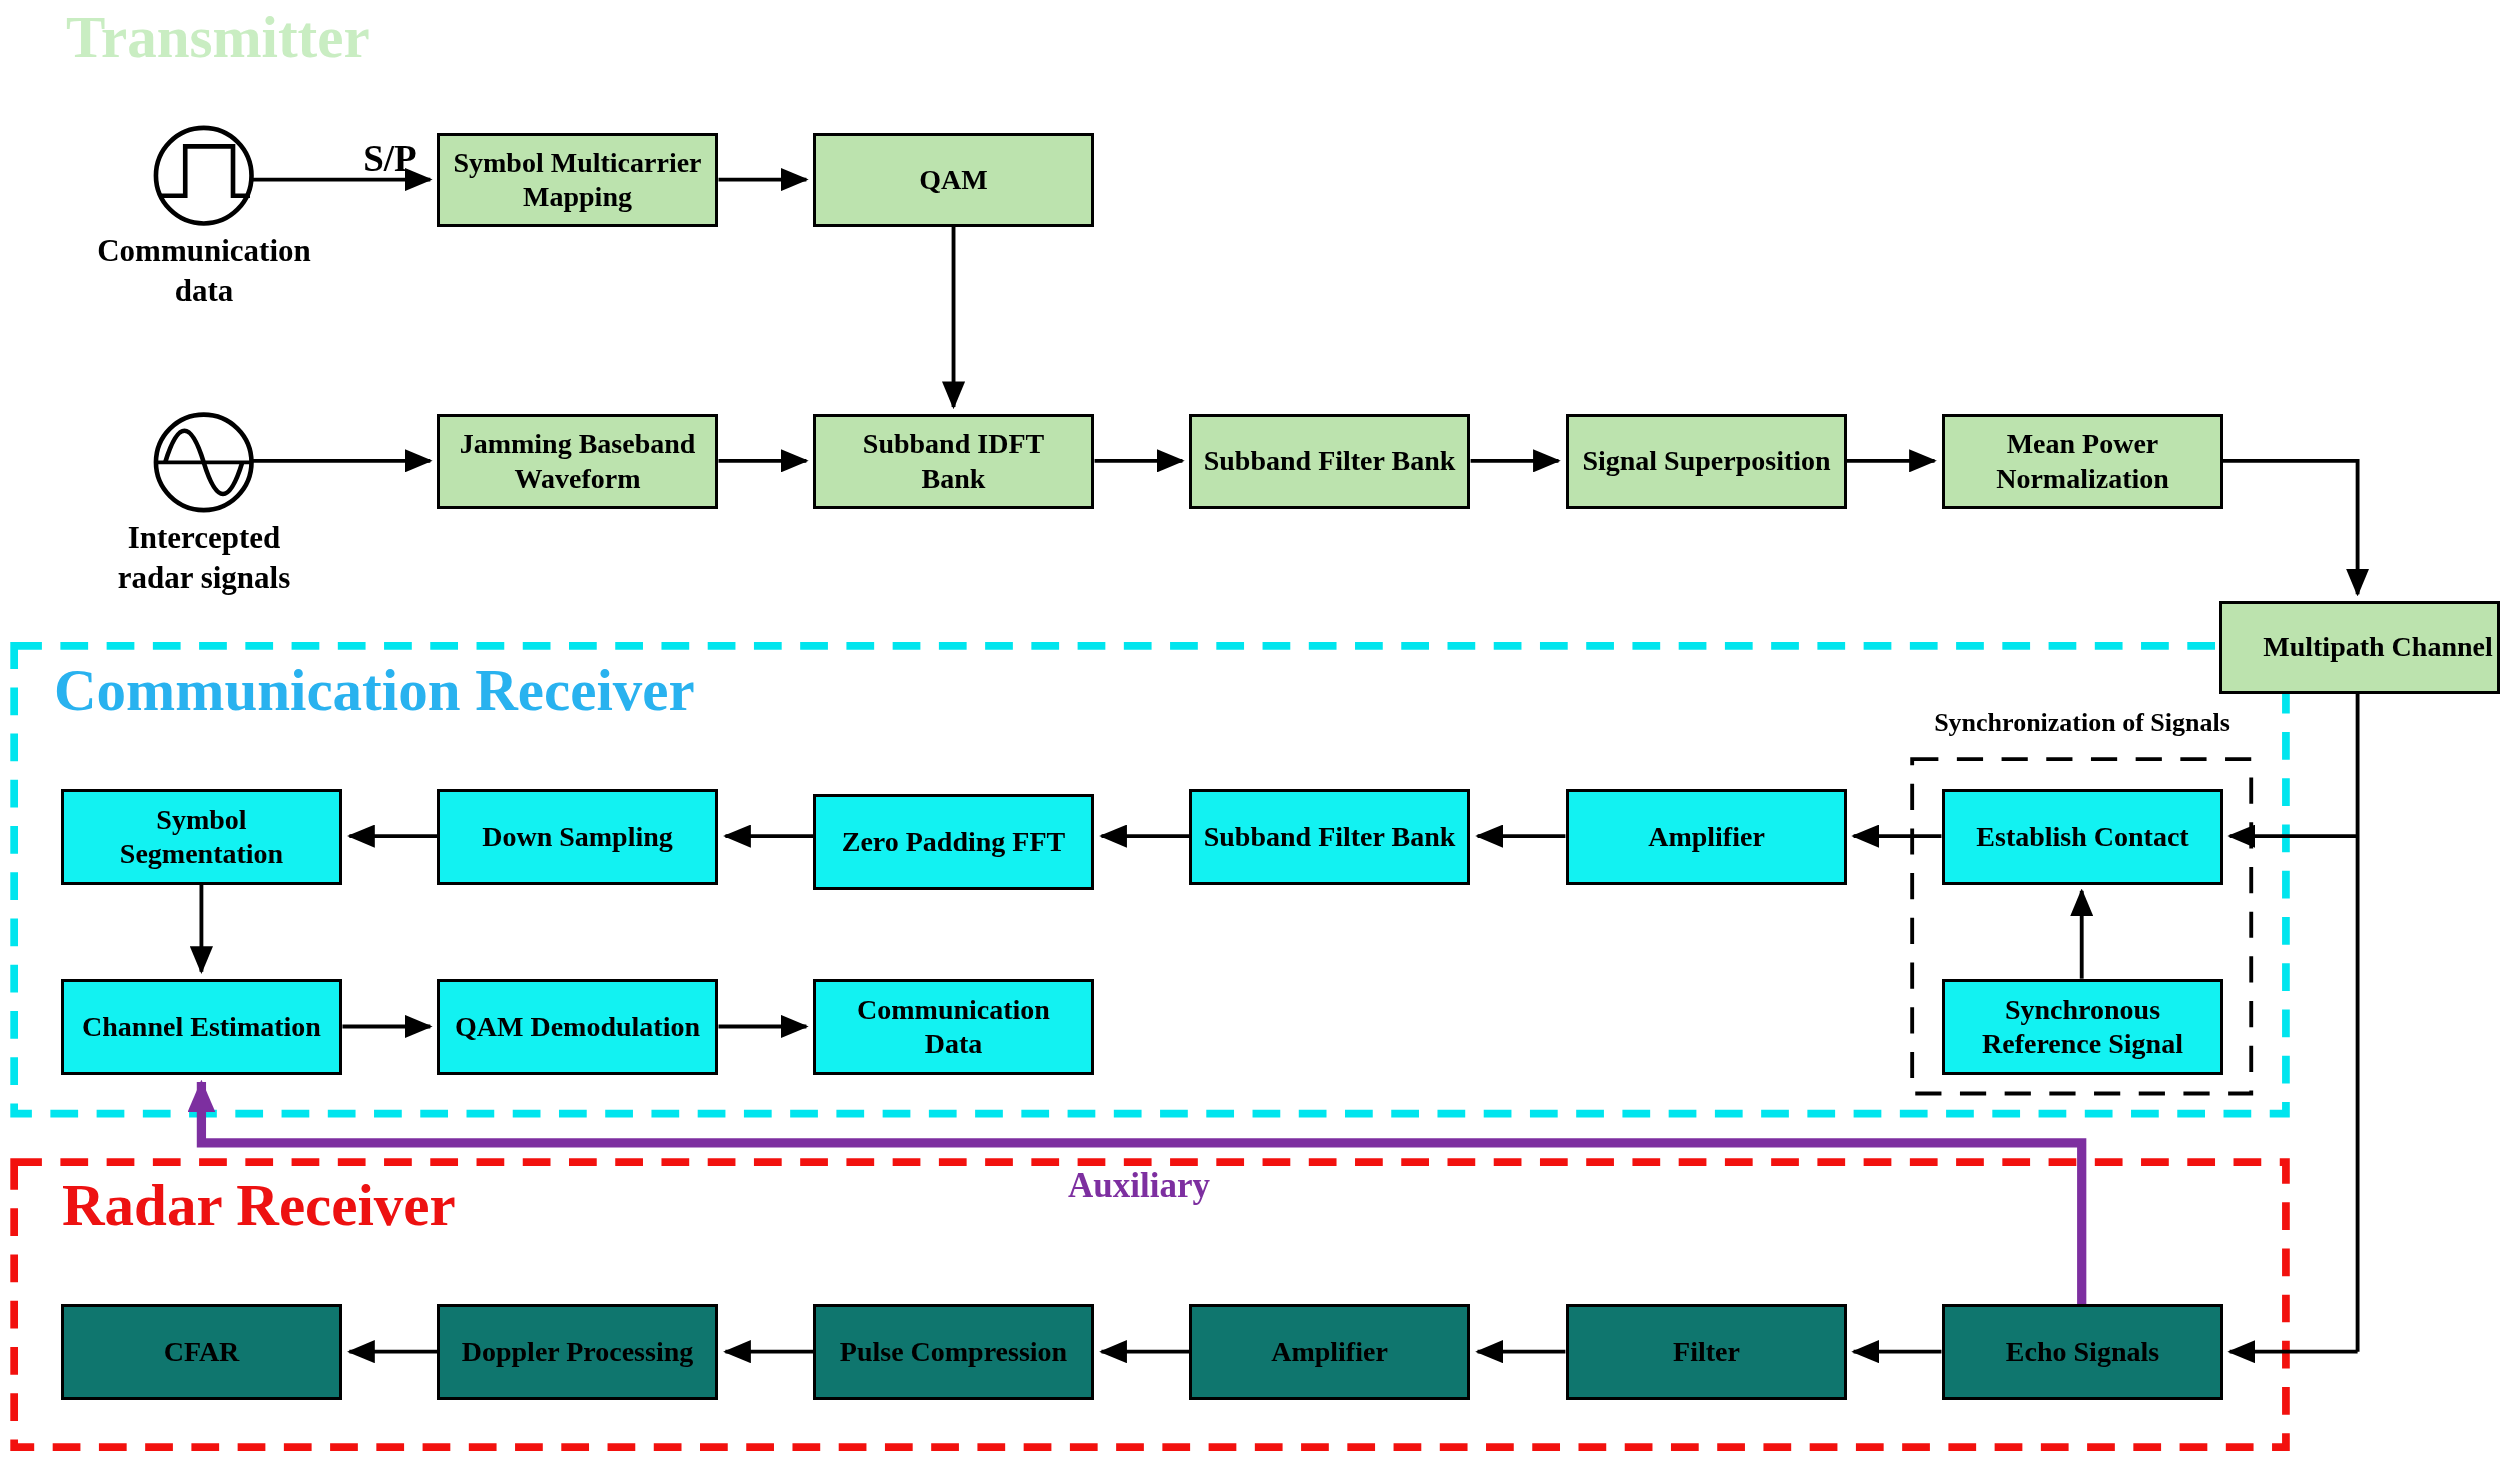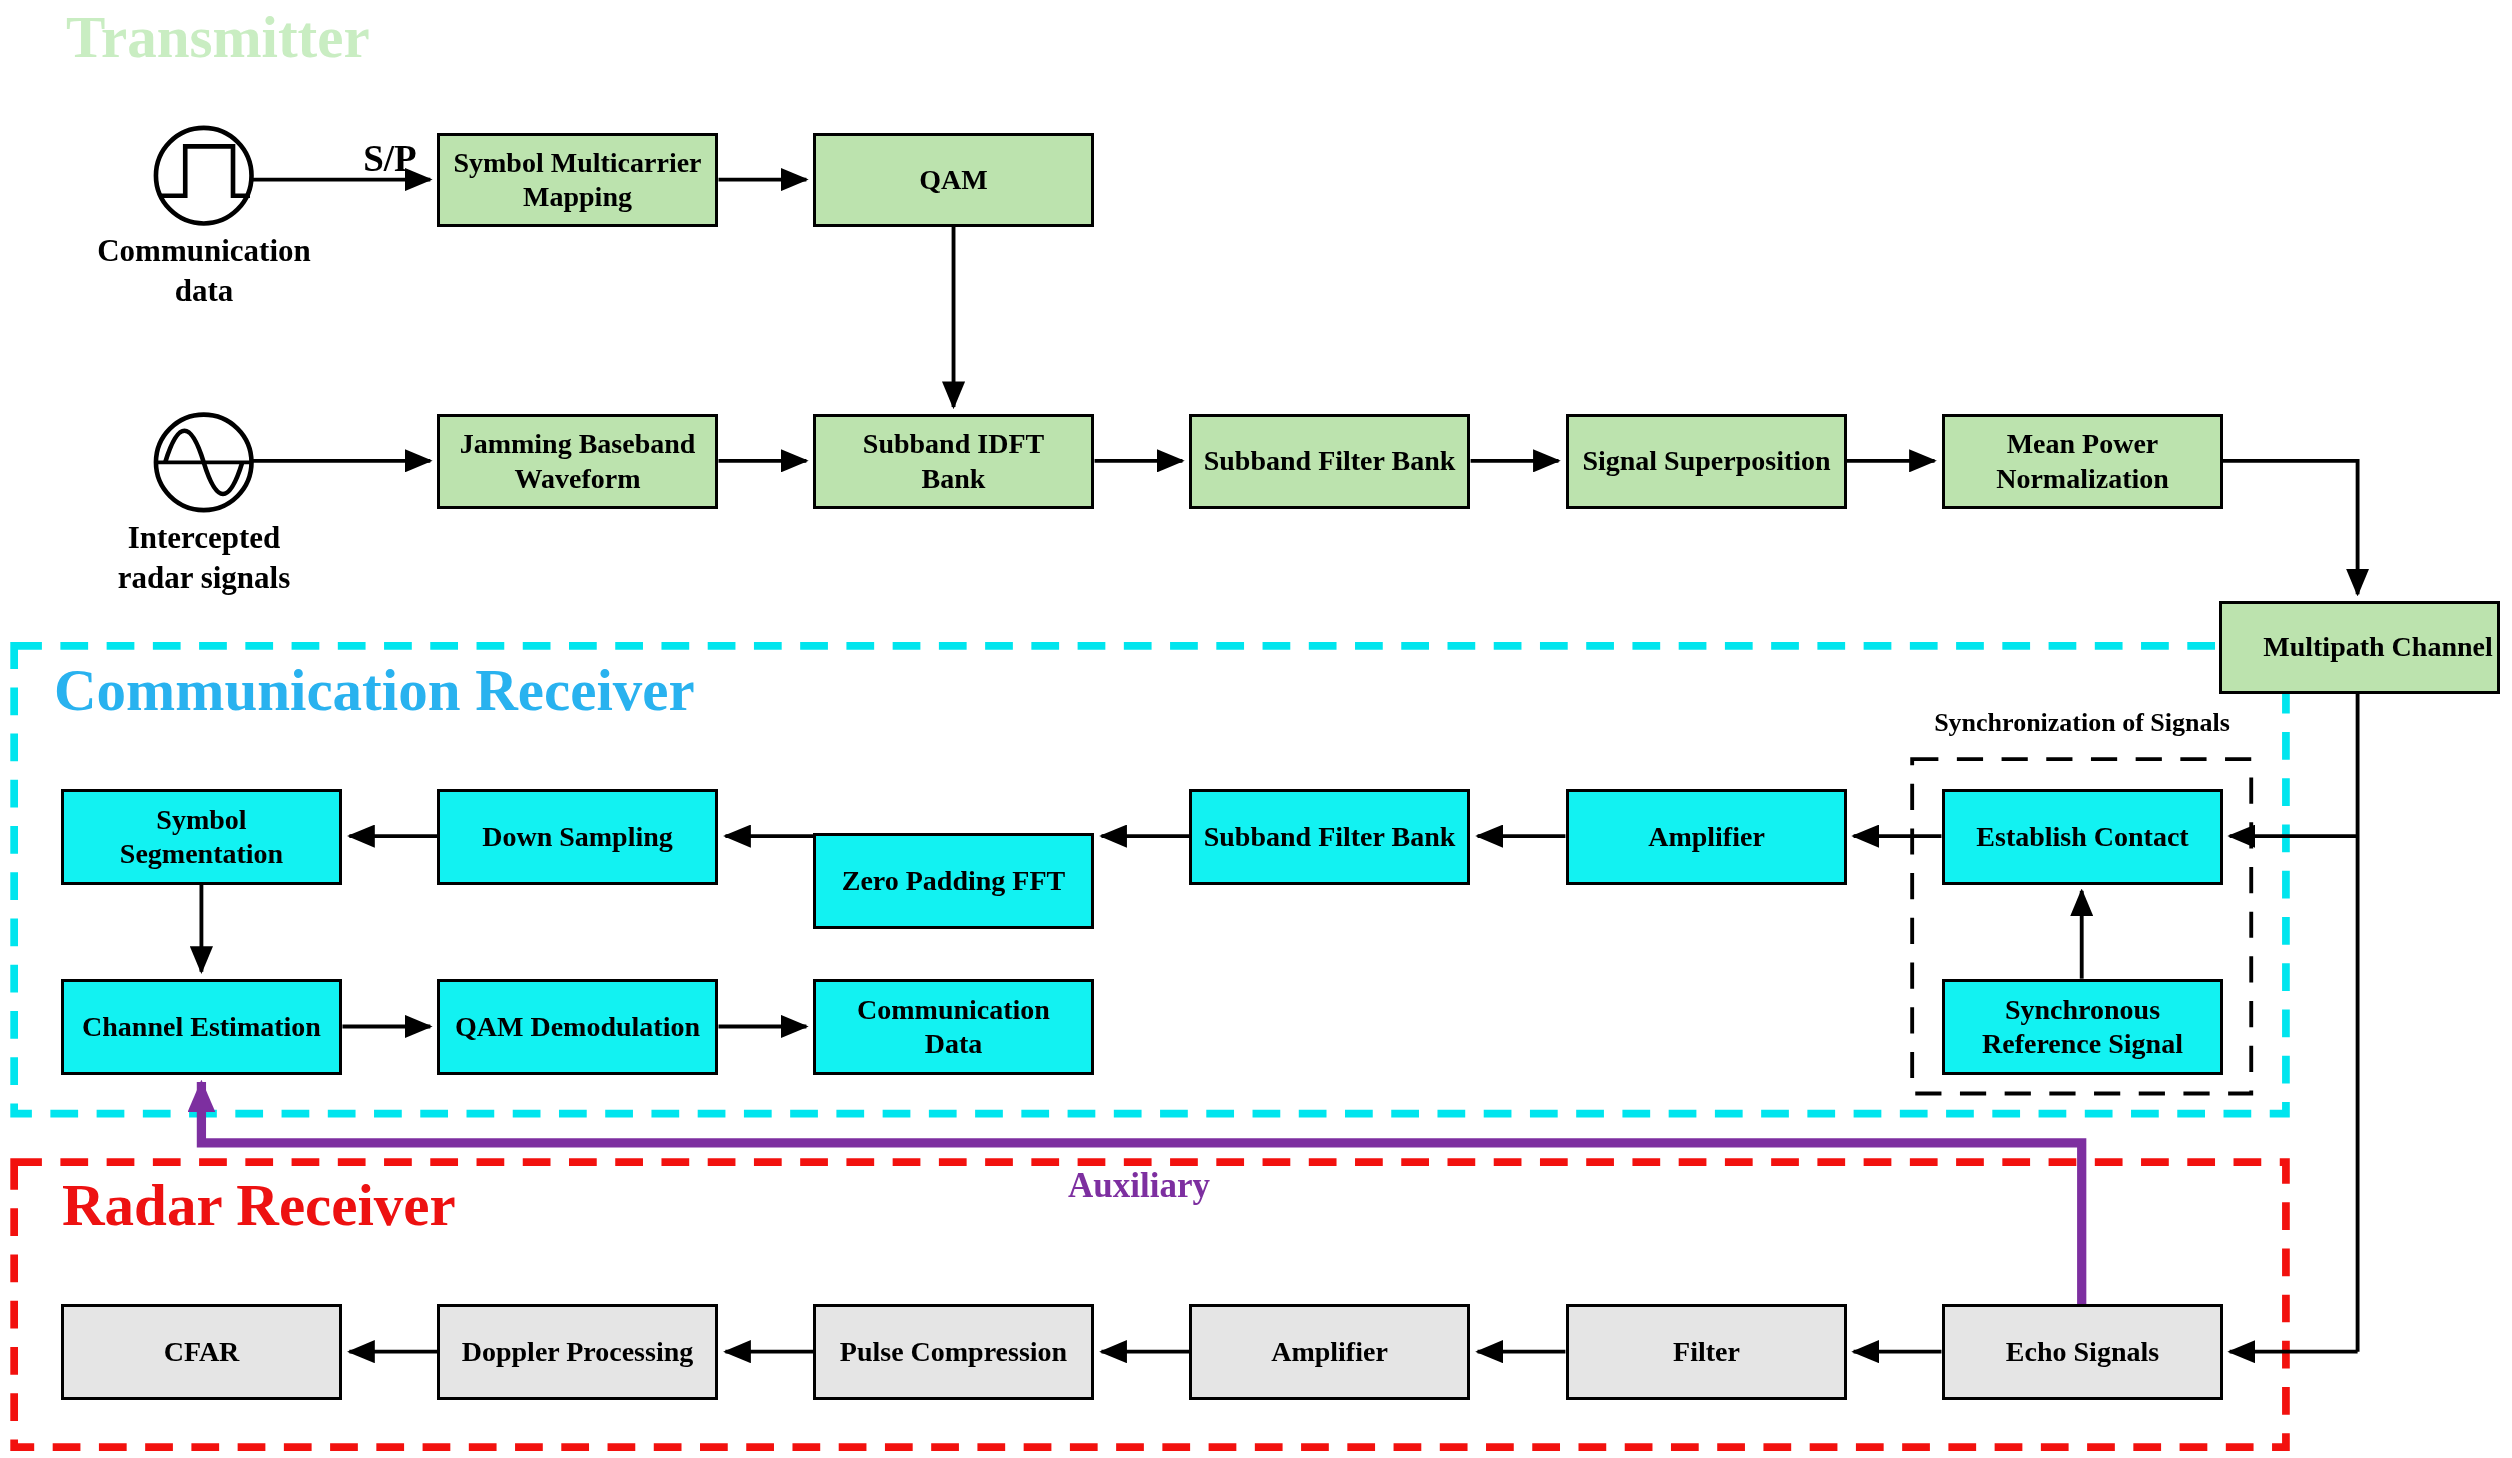--- a/index.html
+++ b/index.html
@@ -9,21 +9,21 @@
   }
   svg.layer { position:absolute; left:0; top:0; width:2512px; height:1458px; z-index:1; }
   .box {
     position:absolute; box-sizing:border-box; border:3.9px solid #000;
     display:flex; align-items:center; justify-content:center; text-align:center;
     z-index:3; font-weight:bold; font-size:28px; line-height:1.22; color:#000;
   }
   .box span { white-space:pre-line; }
   .green { background:#bce3ae; }
   .cyan  { background:#12f2f2; }
-  .red   { background:#e5e5e5; }
+  .red   { background:#0f766e; }
   .title {
     position:absolute; z-index:4; font-weight:bold; font-size:59px; line-height:1;
     white-space:nowrap;
     text-align:right;
   }
   .title-transmitter { color:#c9edc2; }
   .title-comm { color:#29b2ef; }
   .title-radar { color:#ed1111; }
   .small-label {
     position:absolute; z-index:4; font-weight:bold; color:#000;
@@ -140,21 +140,21 @@
     <span>Multipath Channel</span>
   </div>
 
   <div class="box cyan" style="left:61px; top:789px; width:281px; height:96px;">
     <span>Symbol
 Segmentation</span>
   </div>
   <div class="box cyan" style="left:437px; top:789px; width:281px; height:96px;">
     <span>Down Sampling</span>
   </div>
-  <div class="box cyan" style="left:813px; top:833px; width:281px; height:96px;">
+  <div class="box cyan" style="left:813px; top:794px; width:281px; height:96px;">
     <span>Zero Padding FFT</span>
   </div>
   <div class="box cyan" style="left:1189px; top:789px; width:281px; height:96px;">
     <span>Subband Filter Bank</span>
   </div>
   <div class="box cyan" style="left:1566px; top:789px; width:281px; height:96px;">
     <span>Amplifier</span>
   </div>
   <div class="box cyan" style="left:1942px; top:789px; width:281px; height:96px;">
     <span>Establish Contact</span>

